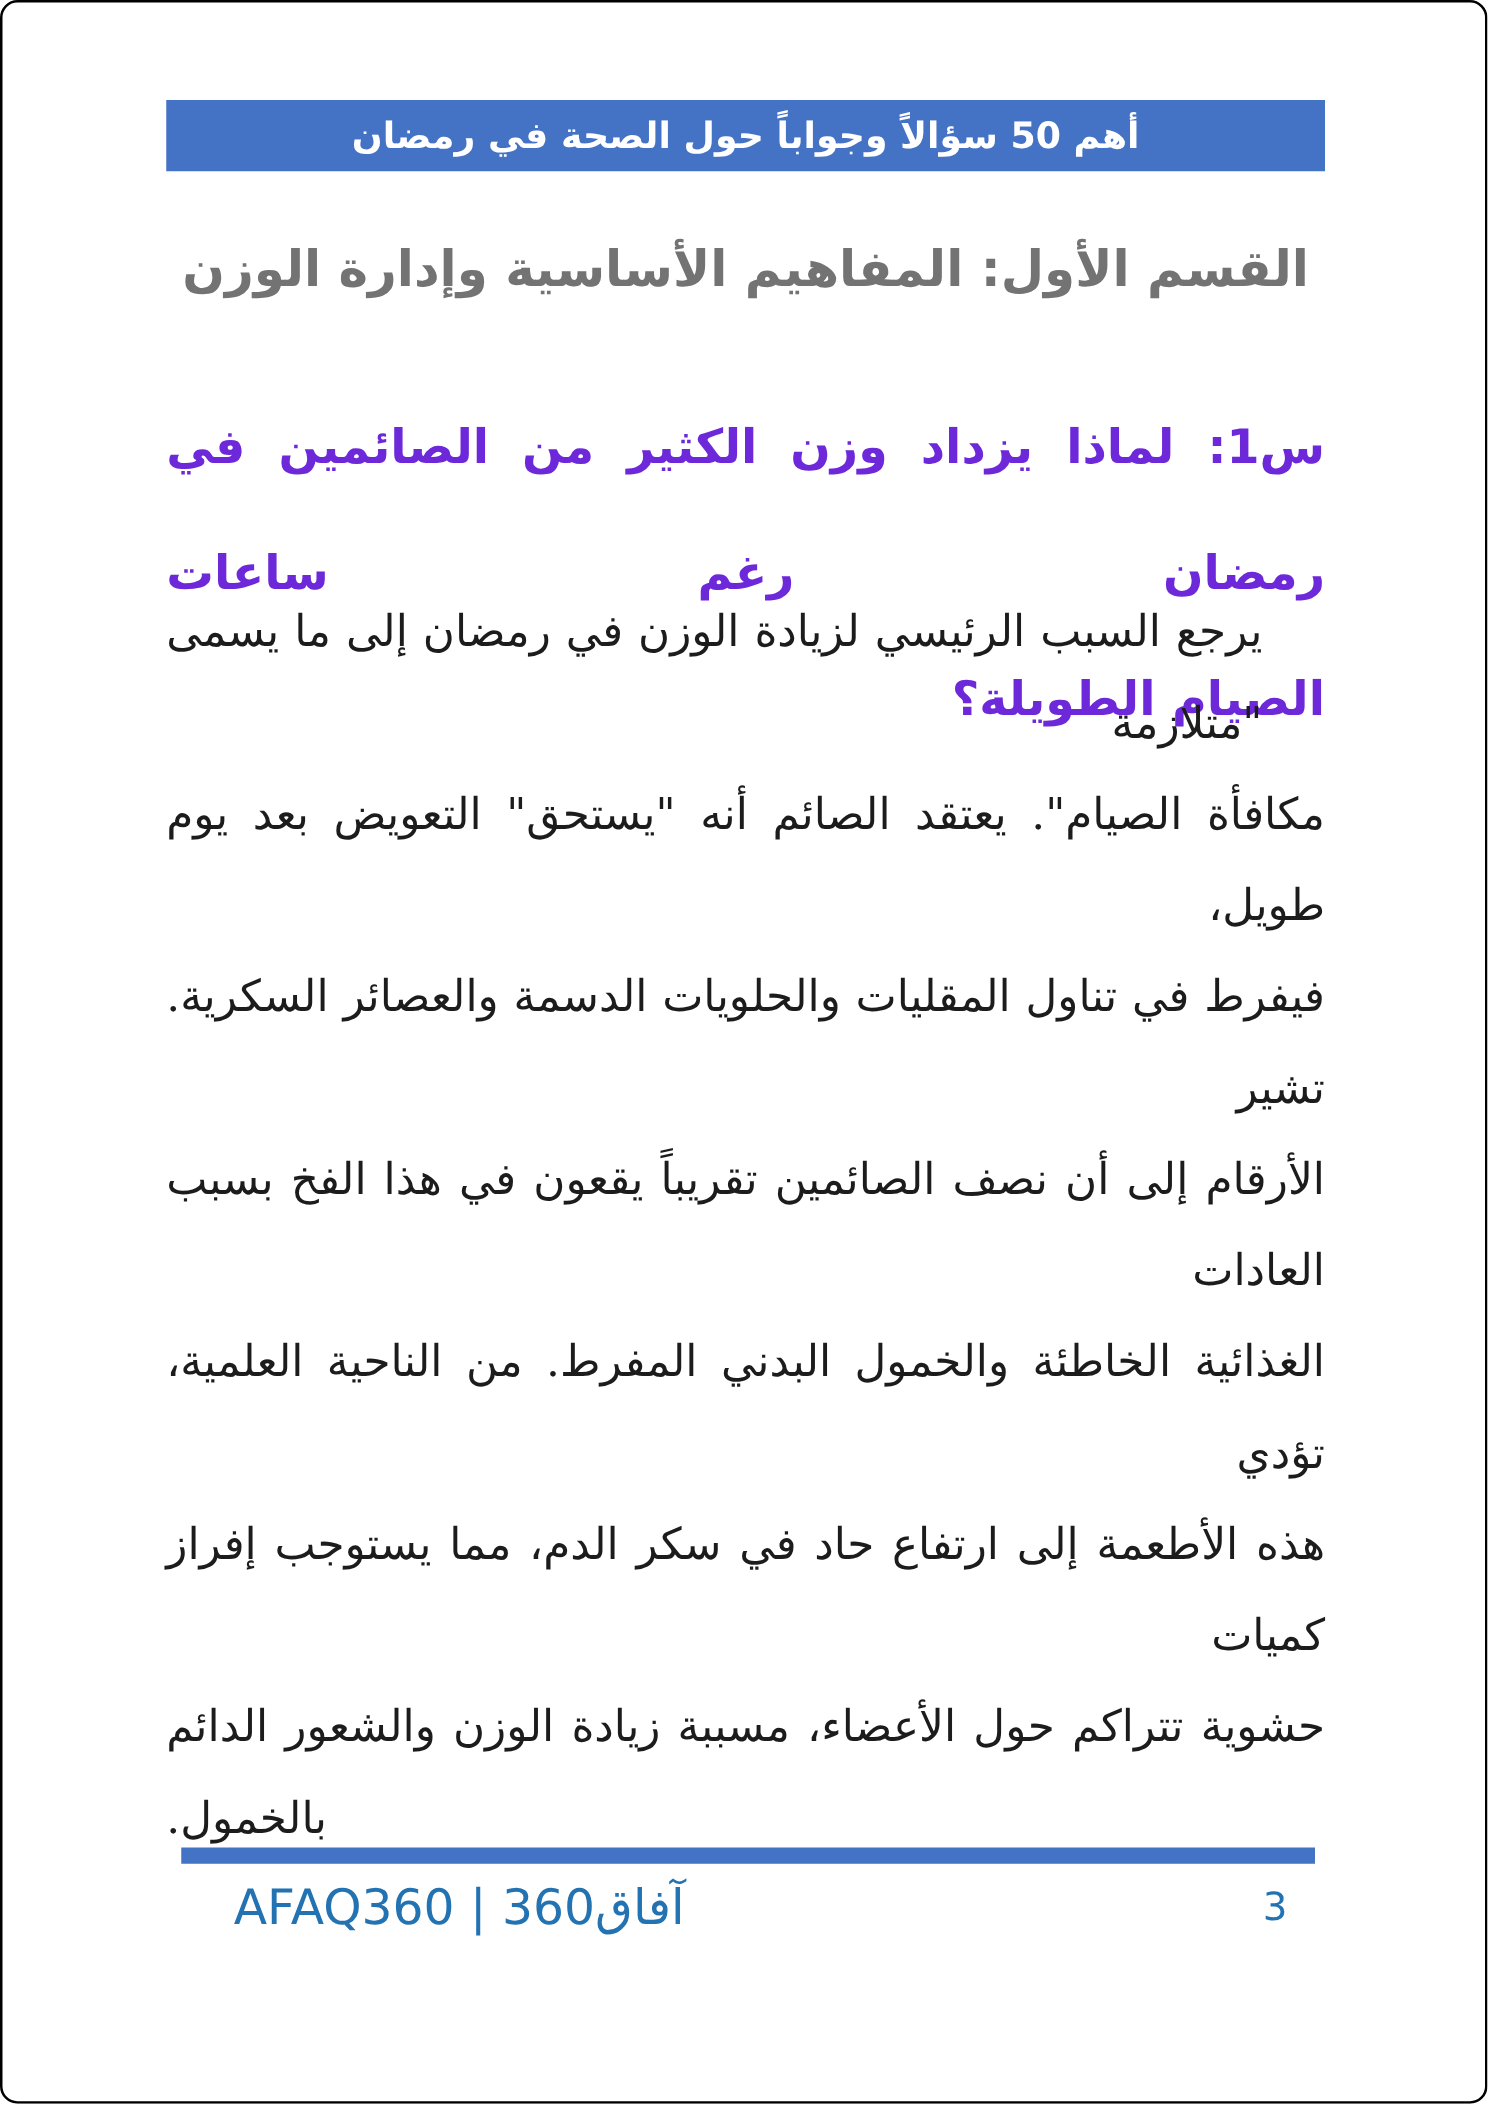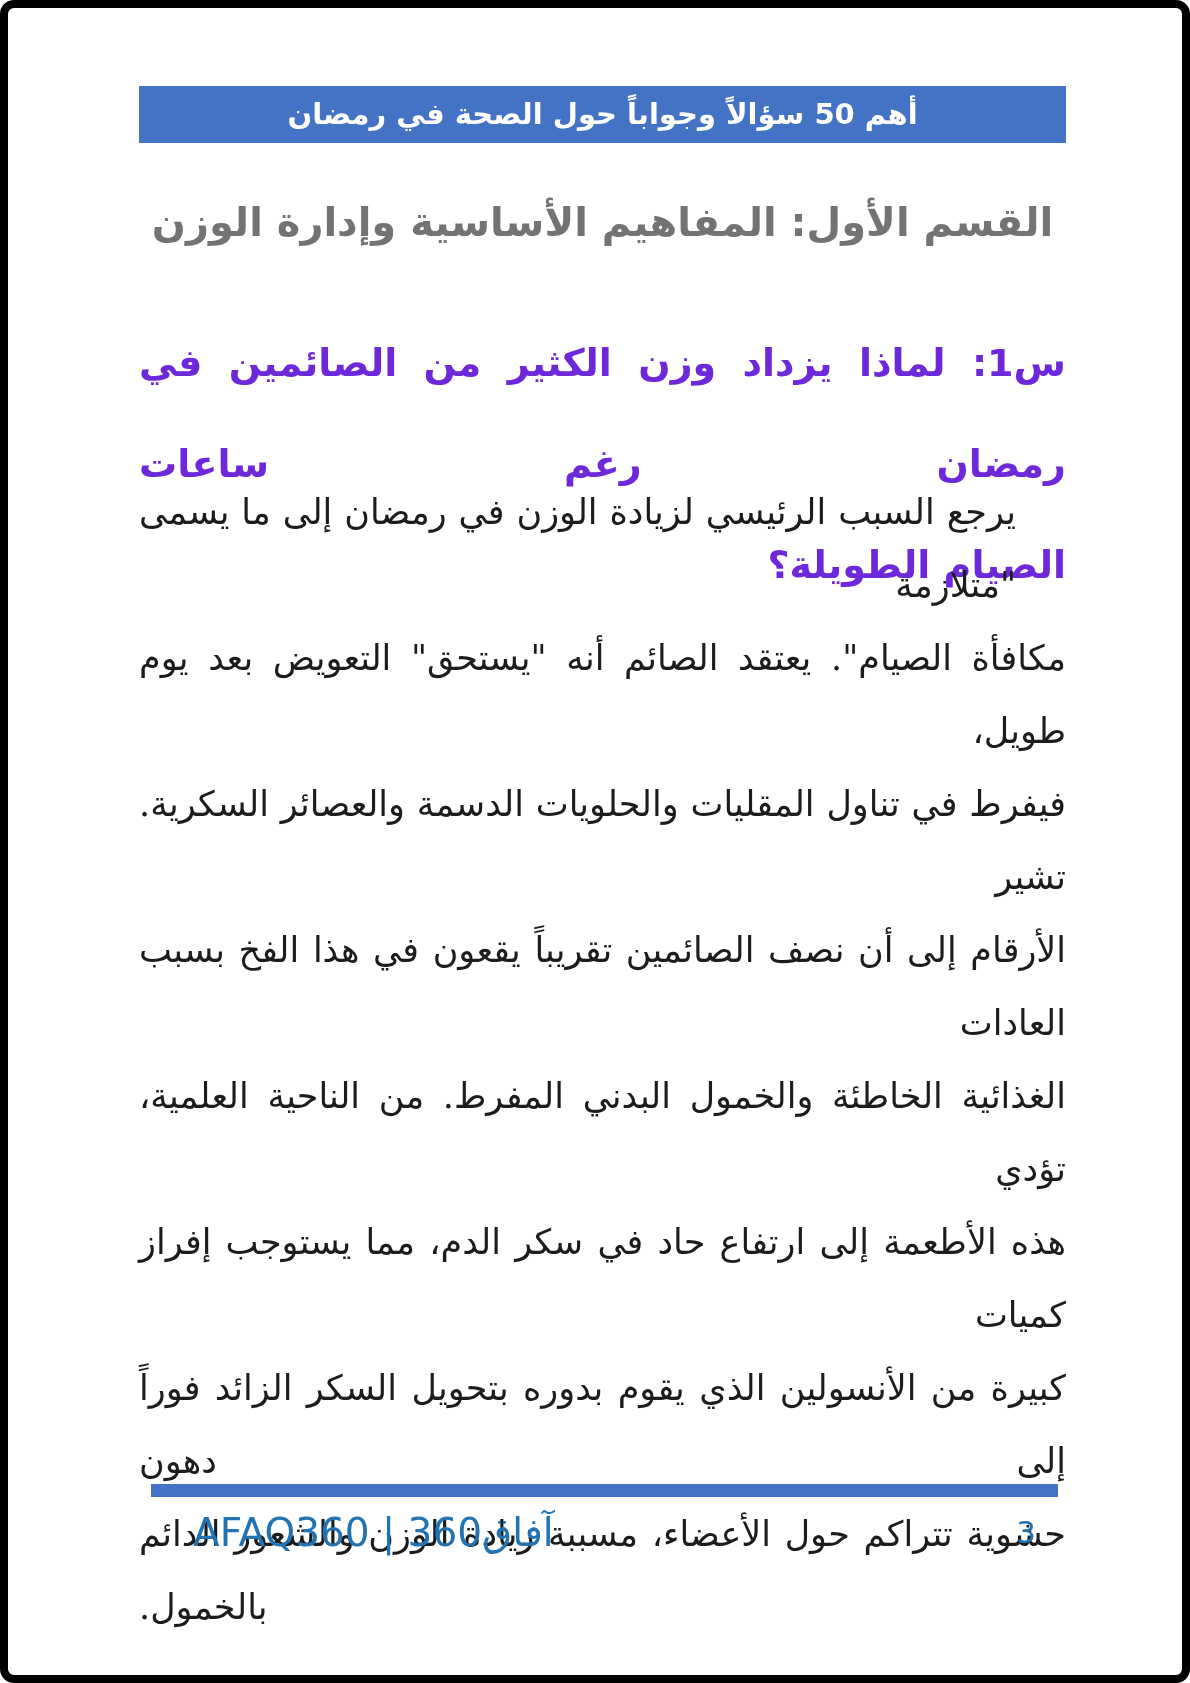--- a/index.html
+++ b/index.html
@@ -7,21 +7,21 @@
     padding: 0;
     background: #ffffff;
     font-family: "DejaVu Sans", sans-serif;
   }
   .page {
     position: relative;
     width: 1190px;
     height: 1683px;
     background: #ffffff;
     box-sizing: border-box;
-    border: 8px solid #000000;
+    border: 2px solid #000000;
     border-radius: 14px;
     overflow: hidden;
     direction: rtl;
   }
   
   .header-band {
     position: absolute;
     left: 131px;
     top: 78px;
     width: 927px;
@@ -140,21 +140,20 @@
     <div class="q-line">الصيام الطويلة؟</div>
   </div>
 
   <div class="body-paragraph">
     <div class="b-line just indent">يرجع السبب الرئيسي لزيادة الوزن في رمضان إلى ما يسمى "متلازمة</div>
     <div class="b-line just">مكافأة الصيام". يعتقد الصائم أنه "يستحق" التعويض بعد يوم طويل،</div>
     <div class="b-line just">فيفرط في تناول المقليات والحلويات الدسمة والعصائر السكرية. تشير</div>
     <div class="b-line just">الأرقام إلى أن نصف الصائمين تقريباً يقعون في هذا الفخ بسبب العادات</div>
     <div class="b-line just">الغذائية الخاطئة والخمول البدني المفرط. من الناحية العلمية، تؤدي</div>
     <div class="b-line just">هذه الأطعمة إلى ارتفاع حاد في سكر الدم، مما يستوجب إفراز كميات</div>
-    <div class="b-line just">كبيرة من الأنسولين الذي يقوم بدوره بتحويل السكر الزائد فوراً إلى دهون</div>
     <div class="b-line just">حشوية تتراكم حول الأعضاء، مسببة زيادة الوزن والشعور الدائم</div>
     <div class="b-line">بالخمول.</div>
   </div>
 
   <div class="footer-rule"></div>
 
   <div class="footer-row">
     <span class="footer-brand">آفاق360 | AFAQ360</span>
     <span class="footer-page-number">3</span>
   </div>

